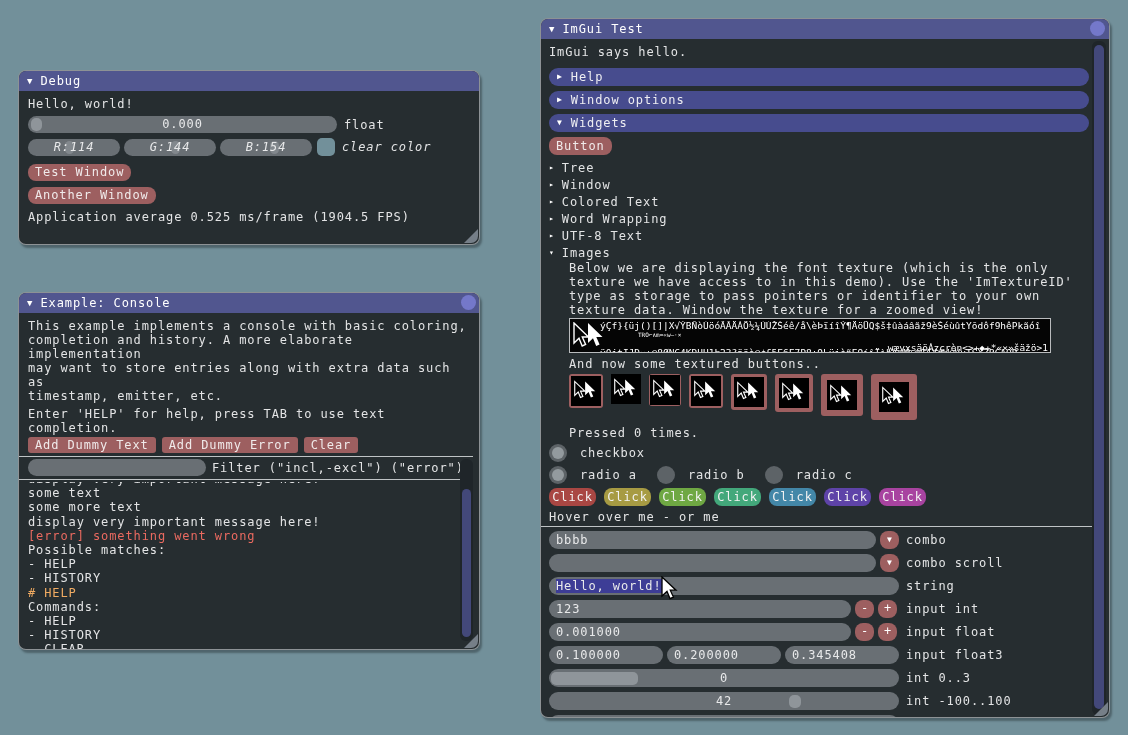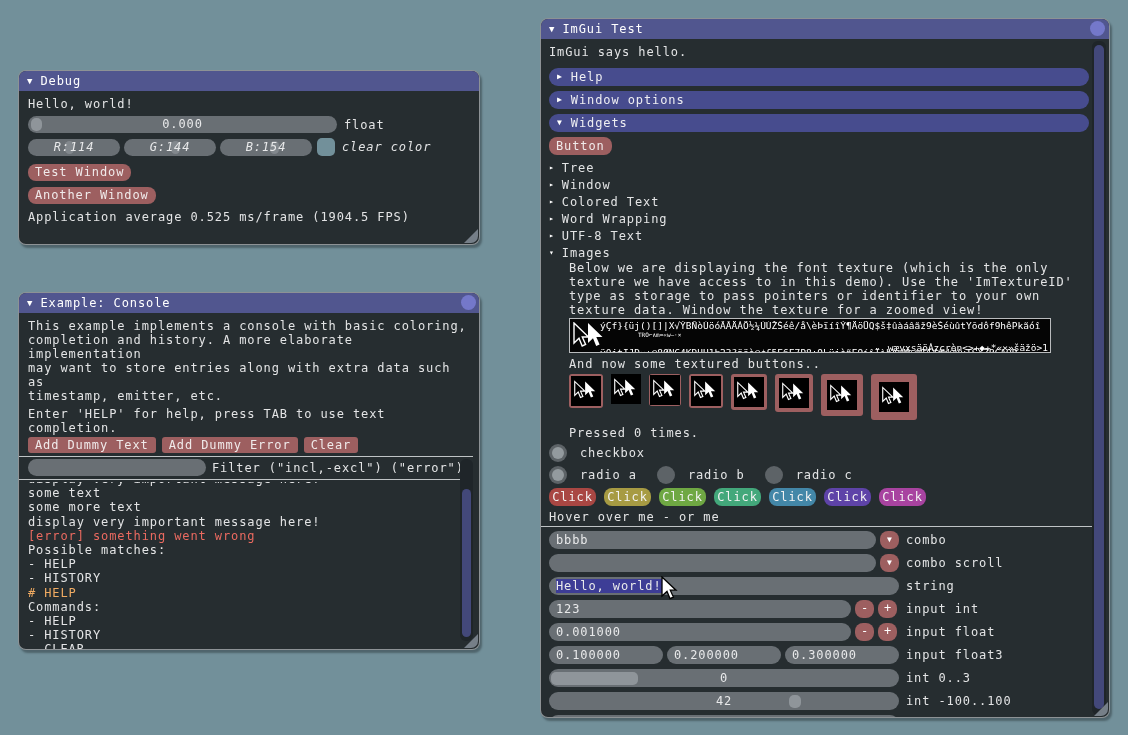--- a/index.html
+++ b/index.html
@@ -379,21 +379,21 @@
           <div class="frame" style="width:302px;"><span>0.001000</span></div>
           <div class="sq-btn">-</div>
           <div class="sq-btn">+</div>
         </div>
         <span class="label">input float</span>
       </div>
       <div class="widget-row">
         <div class="wzone" style="gap:4px;">
           <div class="frame" style="width:114px;"><span>0.100000</span></div>
           <div class="frame" style="width:114px;"><span>0.200000</span></div>
-          <div class="frame" style="width:114px;"><span>0.300000</span></div>
+          <div class="frame" style="width:114px;"><span>0.345408</span></div>
         </div>
         <span class="label">input float3</span>
       </div>
       <div class="widget-row">
         <div class="wzone">
           <div class="frame" style="width:350px;">
             <div class="grab" style="left:2px; width:87px; top:2.5px;"></div>
             <div class="centered">0</div>
           </div>
         </div>

